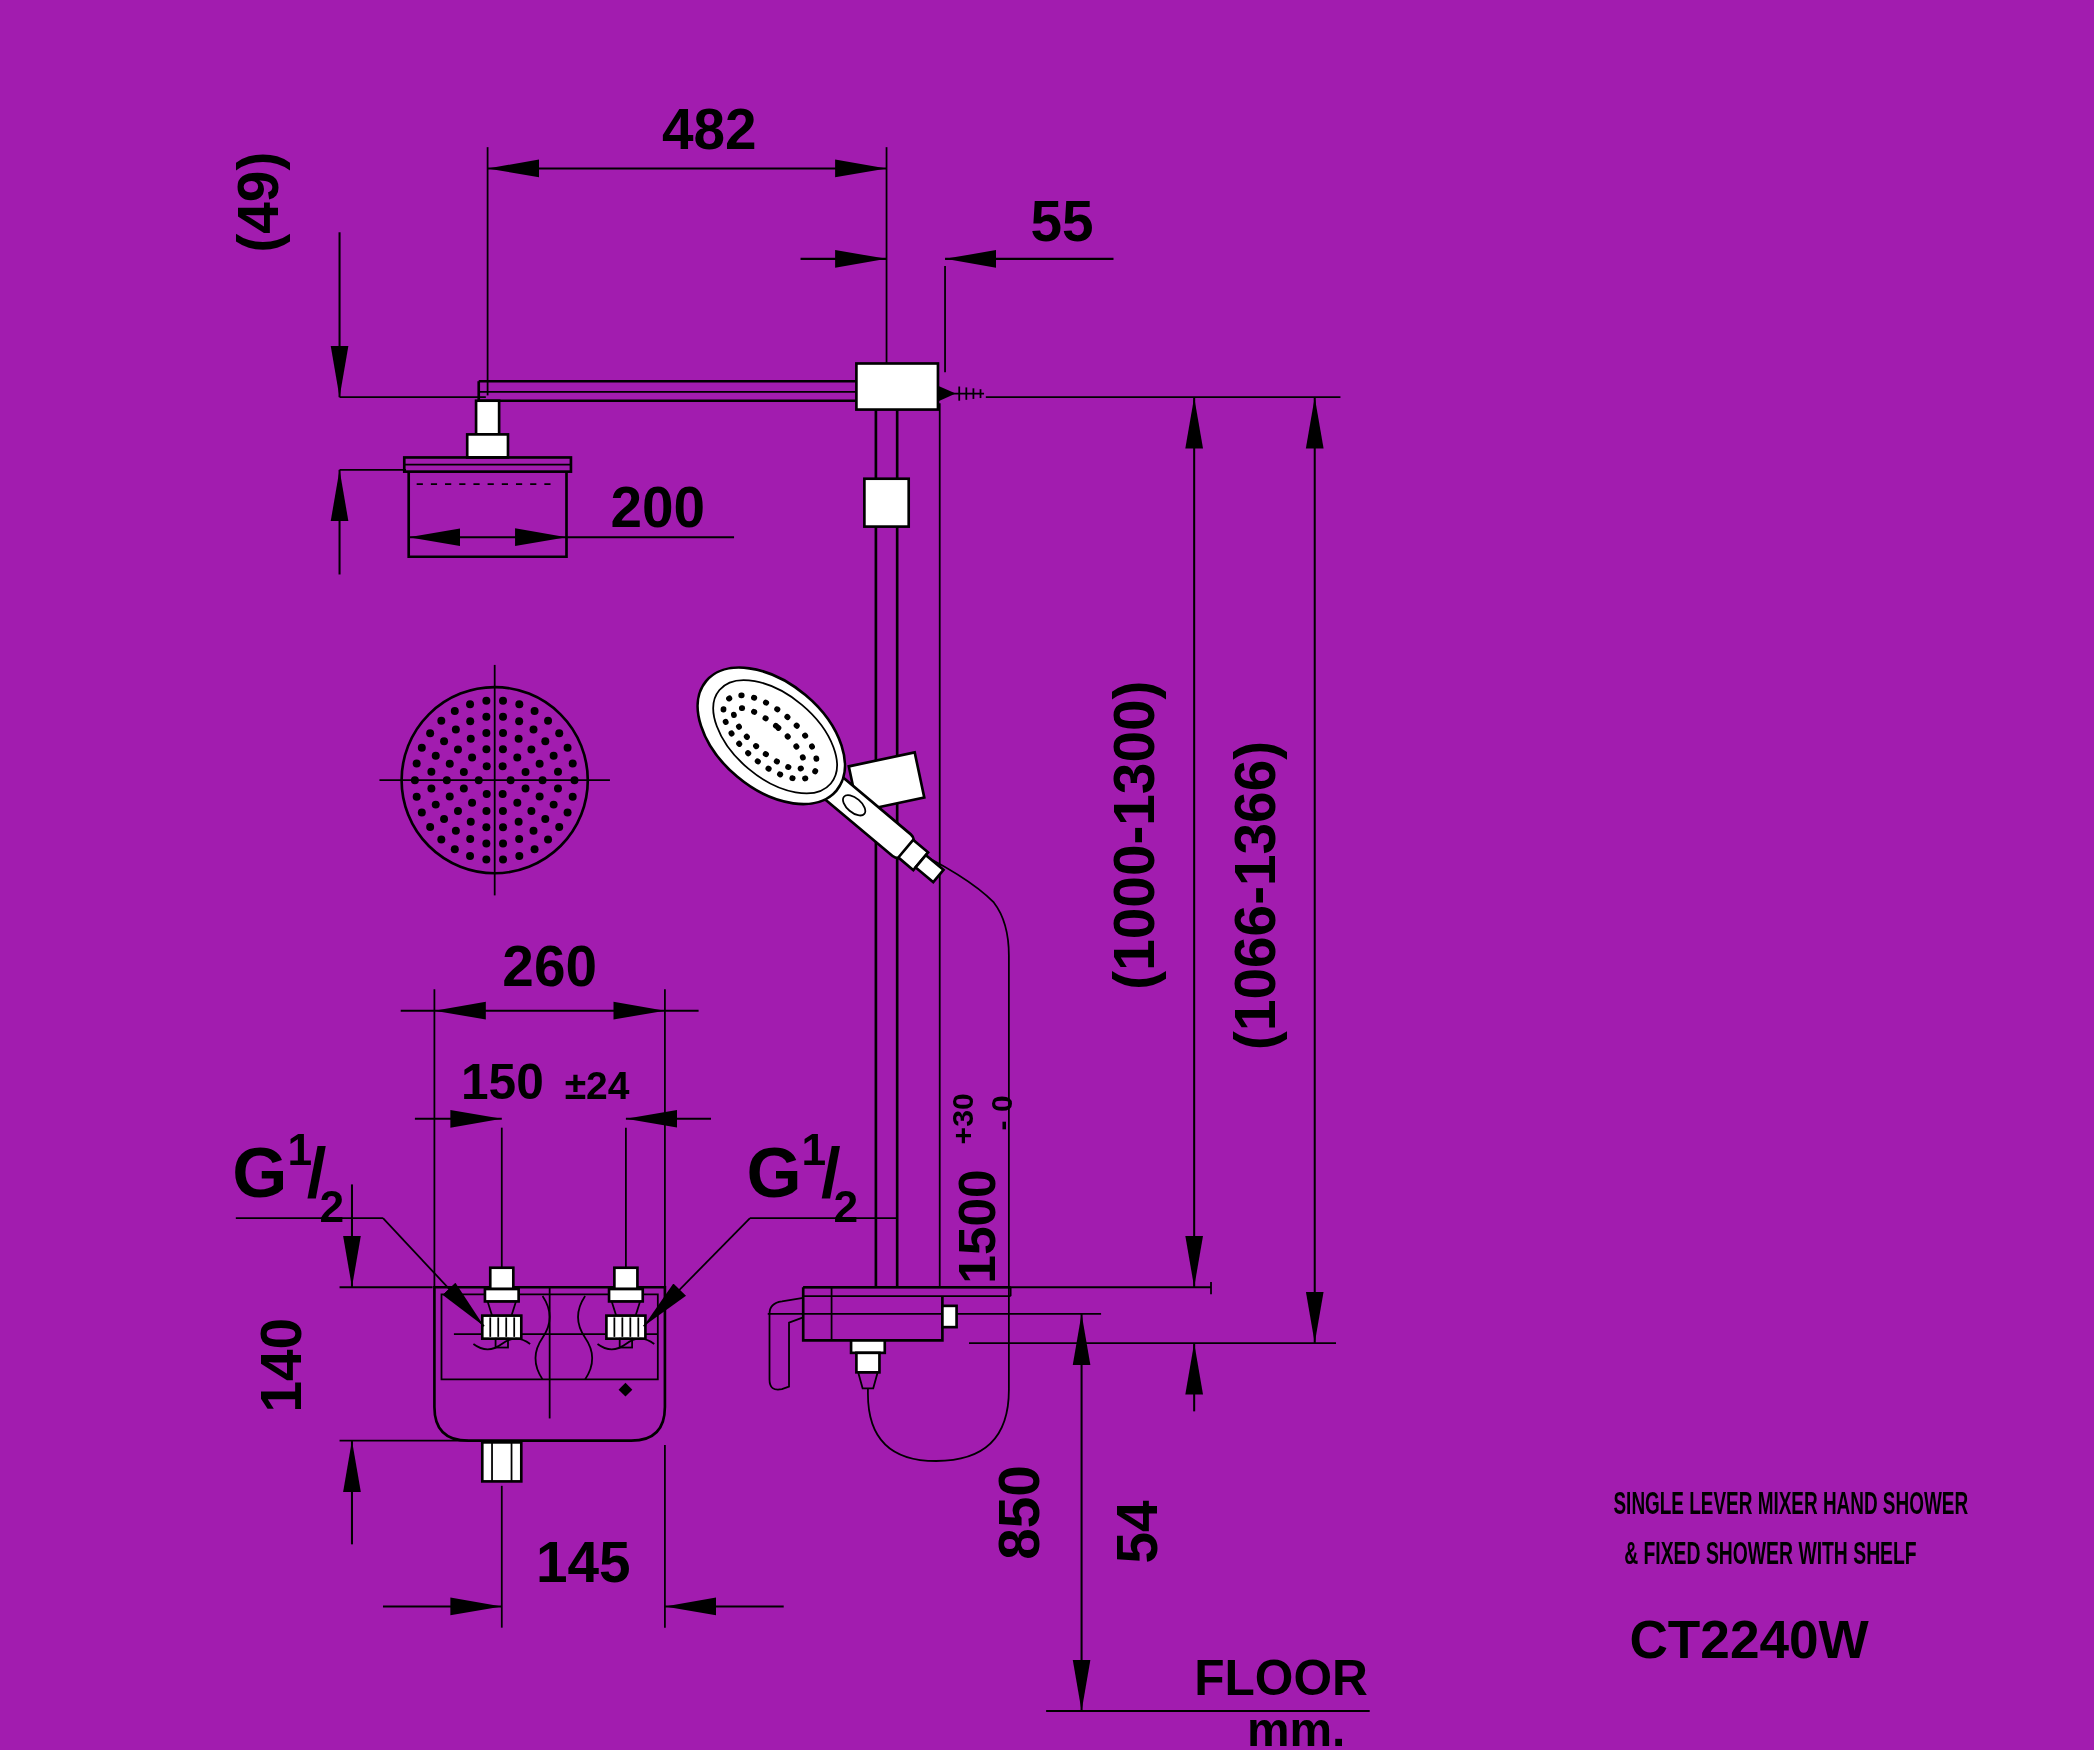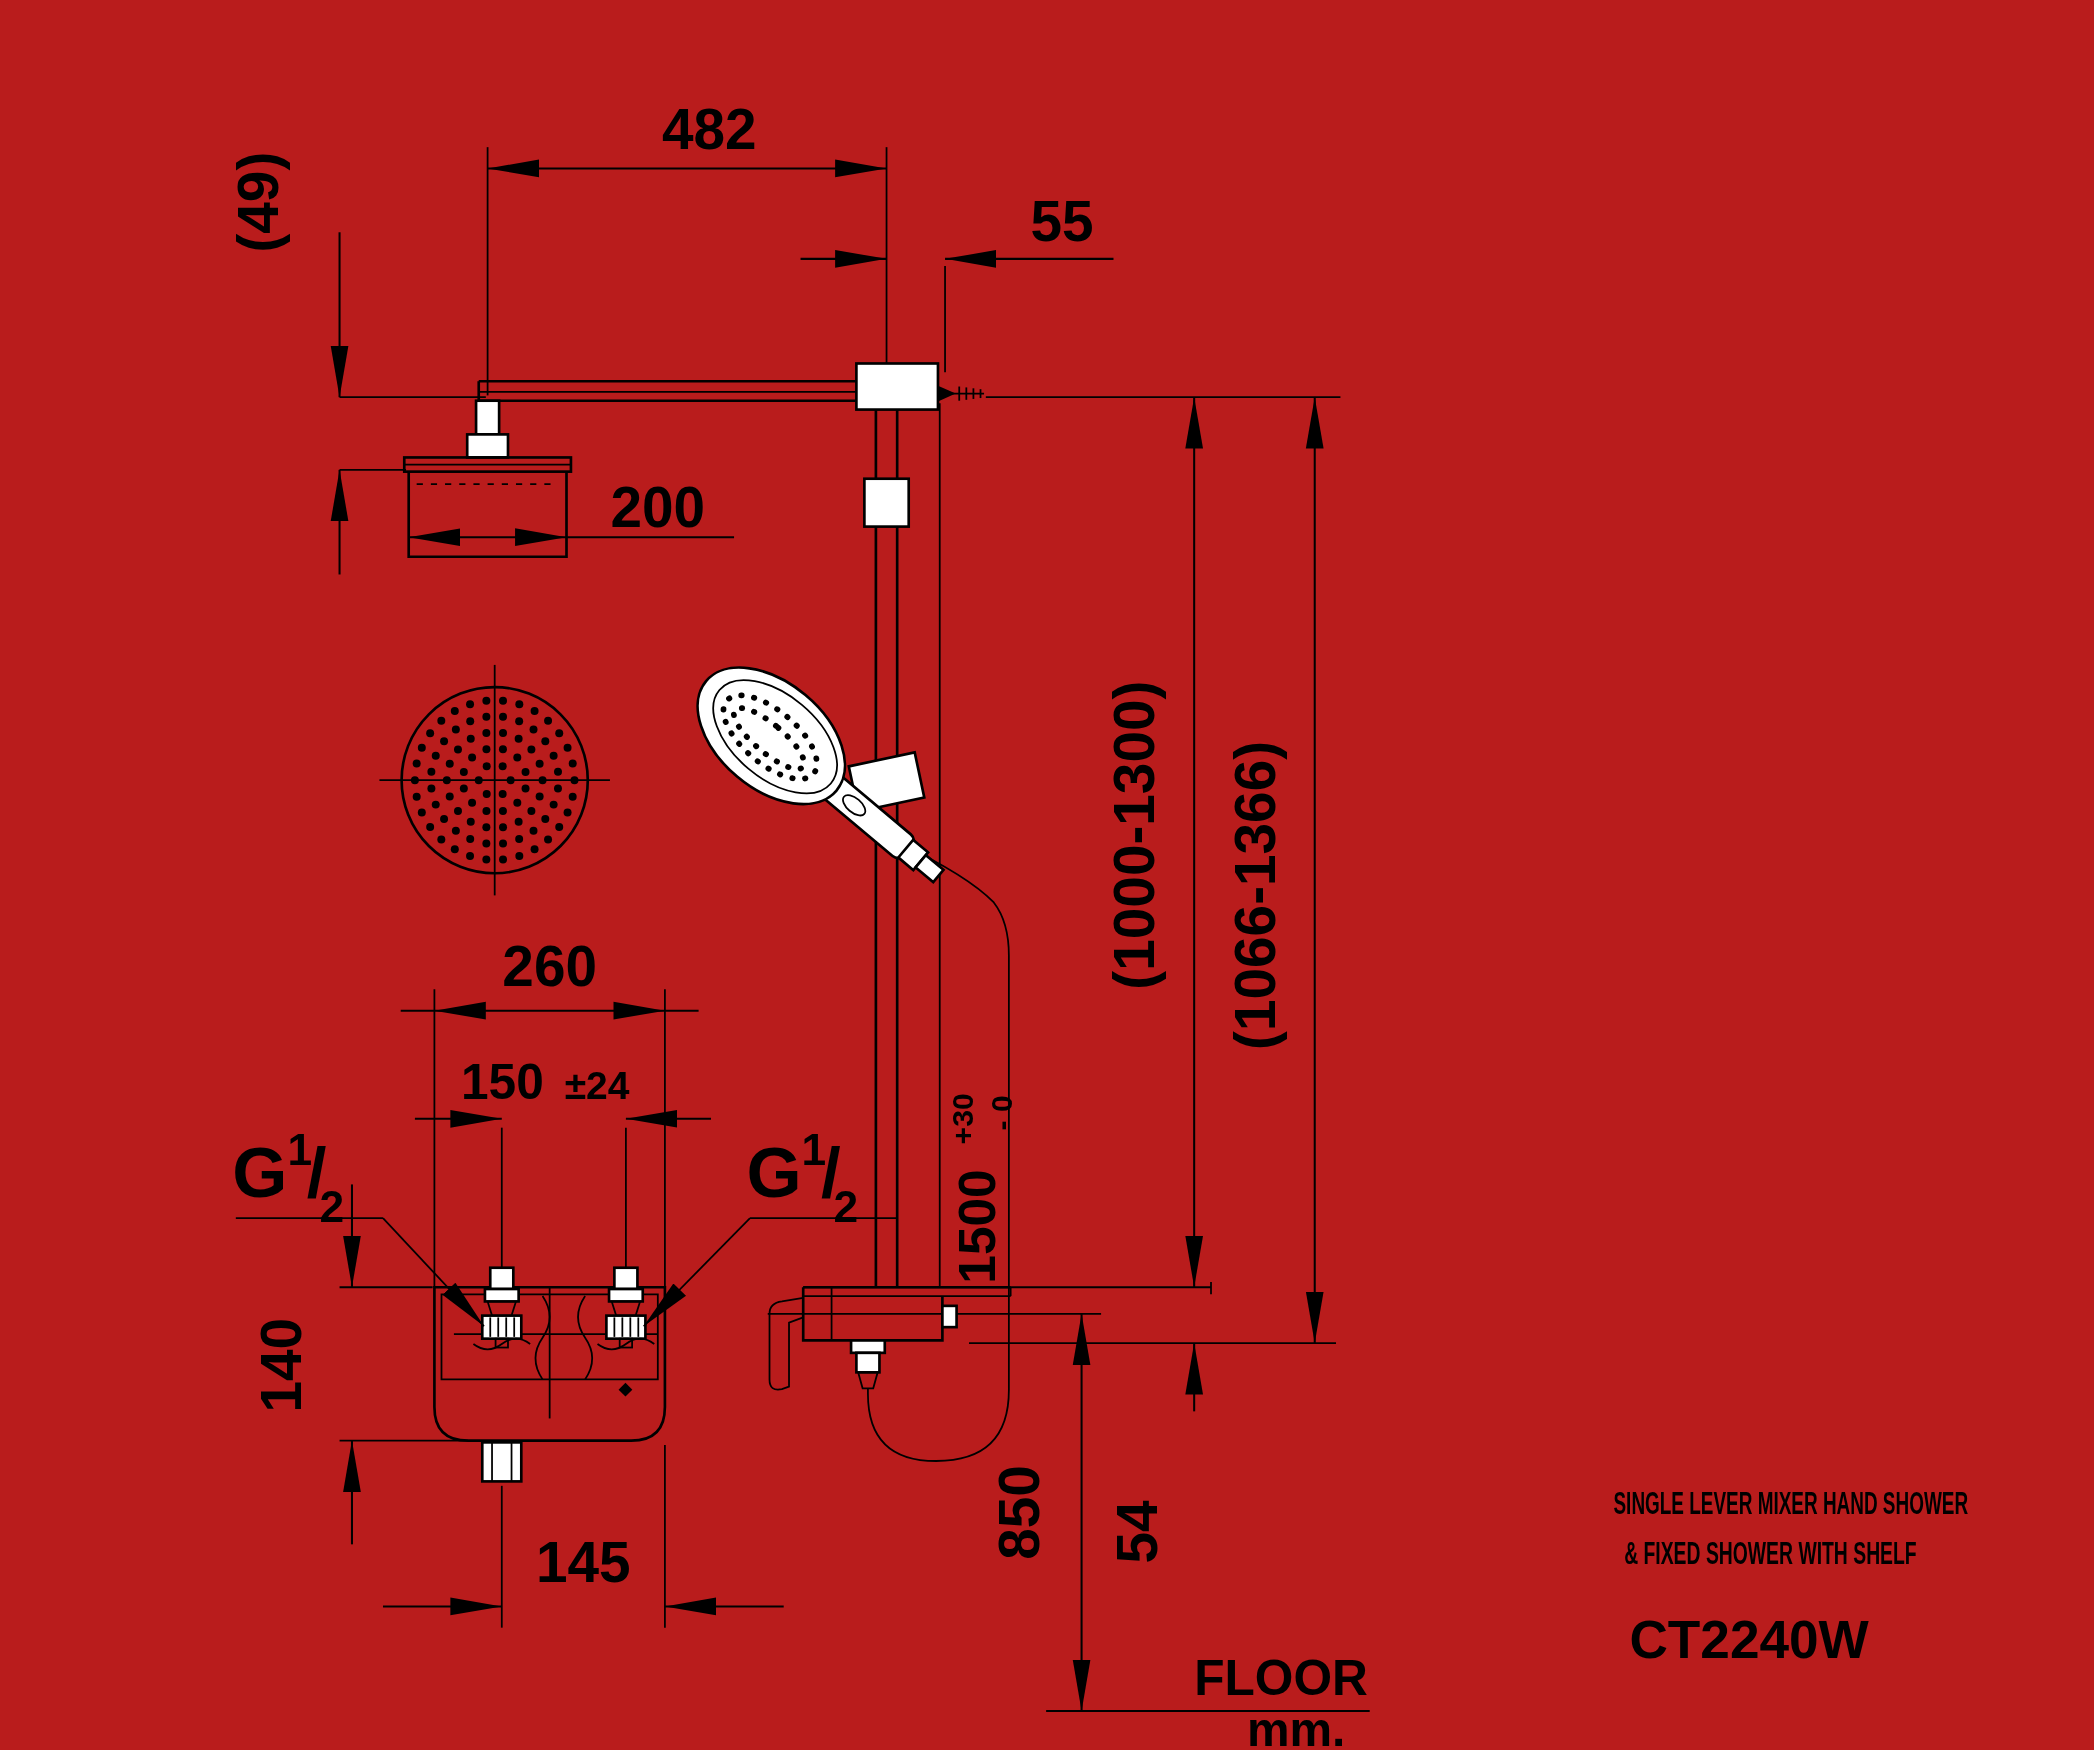--- a/index.html
+++ b/index.html
@@ -1,16 +1,16 @@
 <!DOCTYPE html>
 <html style="font-size:14px"><head>
 <meta charset="utf-8">
 <style>
   html,body{margin:0;padding:0;background:#ffffff;}
-  .sheet{width:100%;max-width:2094px;margin:0 auto;background:#b91c1c;}
+  .sheet{width:100%;max-width:2094px;margin:0 auto;background:#a21caf;}
   svg{display:block;width:100%;height:auto;}
   text{font-family:"Liberation Sans","DejaVu Sans",sans-serif;font-weight:bold;fill:#000;}
   .obj{stroke:#000;stroke-width:3;fill:none;}
   .obj-thin{stroke:#000;stroke-width:2;fill:none;}
   .obj-fill{stroke:#000;stroke-width:3;fill:#fff;}
   .dim{stroke:#000;stroke-width:2.3;fill:none;}
   .ext{stroke:#000;stroke-width:2;fill:none;}
   .dashed{stroke:#000;stroke-width:2;fill:none;stroke-dasharray:7 9;}
   .dots{fill:#000;stroke:none;}
   .spray{stroke:#000;fill:none;stroke-width:6.5;stroke-dasharray:0.5 14;stroke-linecap:round;}

